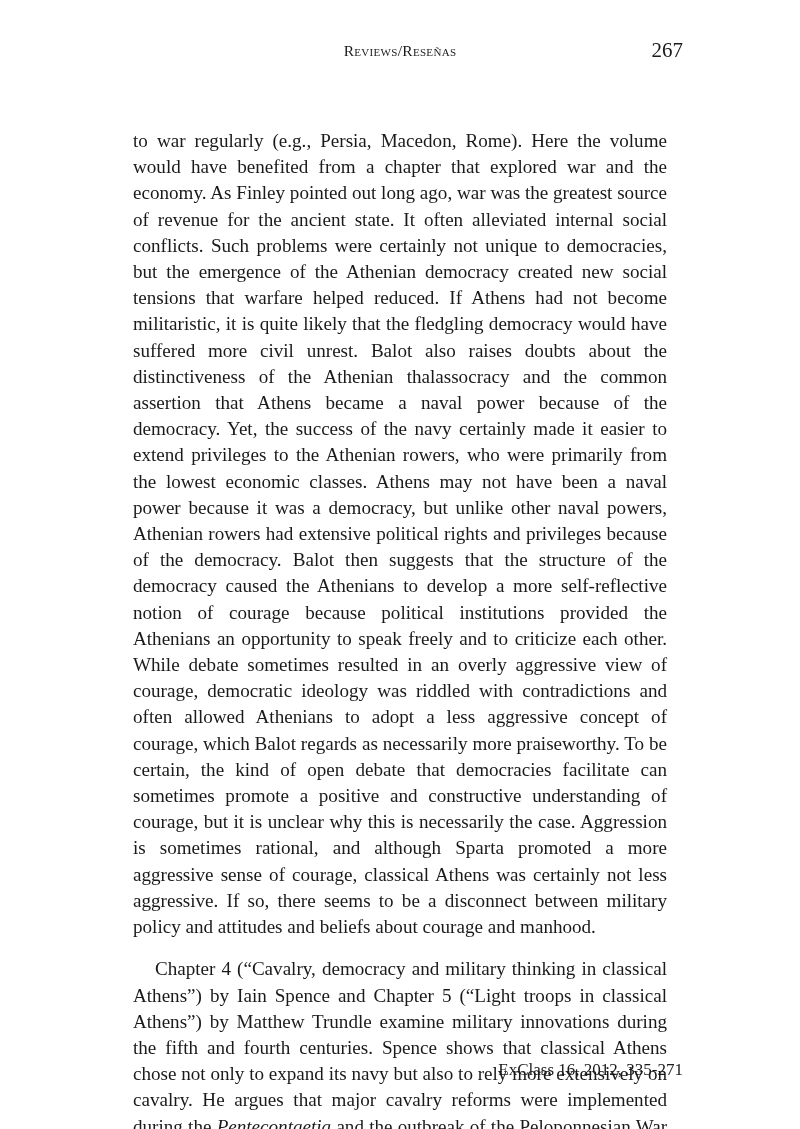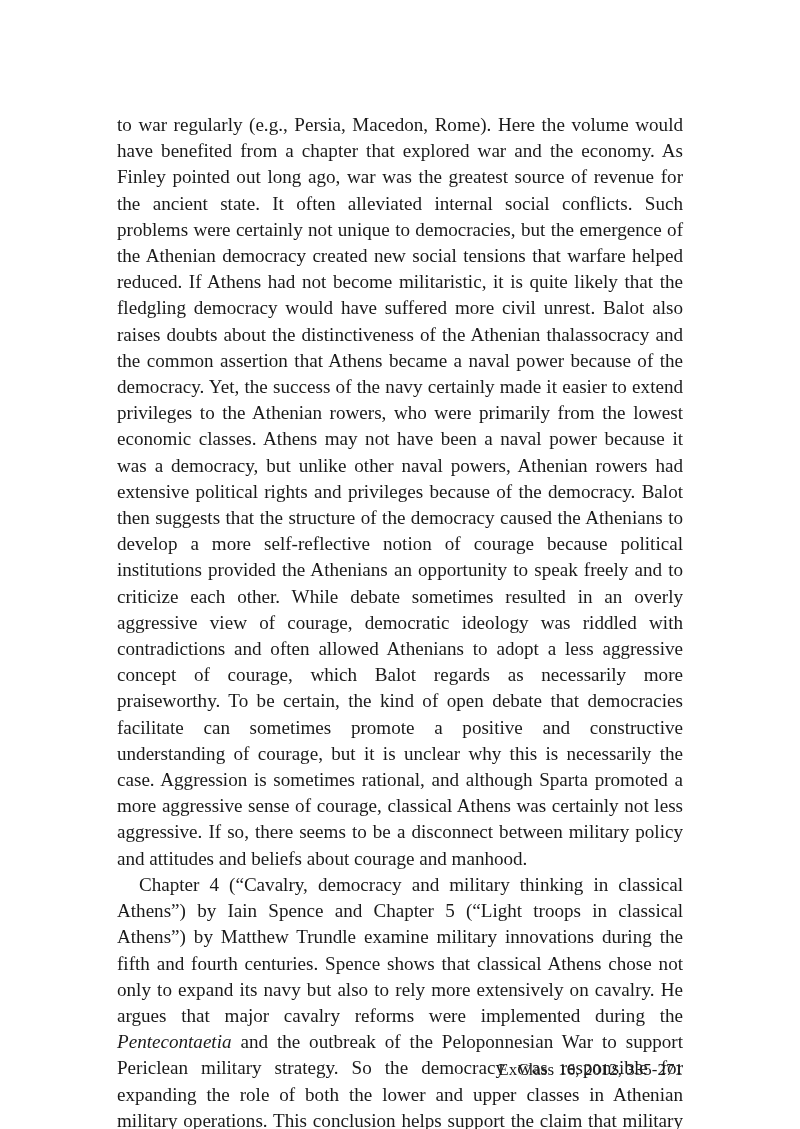--- a/index.html
+++ b/index.html
@@ -53,21 +53,21 @@
   }
 
   
   .body-text {
     position: absolute;
     top: 112px;
     left: 0;
     width: 566px;
   }
   .para {
-    margin: 0;
+    margin: 16px;
     font-size: 19.1px;
     line-height: 26.2px;
     text-align: justify;
     text-justify: inter-word;
     hyphens: none;
     color: #1a1a1a;
   }
   .para.indented {
     text-indent: 22px;
   }
@@ -86,20 +86,24 @@
     color: #1a1a1a;
   }
   .footer .journal {
   }
 </style>
 </head>
 <body>
 
 <div class="page">
 
+  <div class="running-head">
+    <div class="running-head-title">Reviews/Reseñas</div>
+    <div class="running-head-folio">267</div>
+  </div>
 
   <div class="body-text">
     <p class="para" id="p0"><span>to war regularly (e.g., Persia, Macedon, Rome). Here the volume would have benefited from a chapter that explored war and the economy. As Finley pointed out long ago, war was the greatest source of revenue for the ancient state. It often alleviated internal social conflicts. Such problems were certainly not unique to democracies, but the emergence of the Athenian democracy created new social tensions that warfare helped reduced. If Athens had not become militaristic, it is quite likely that the fledgling democracy would have suffered more civil unrest. Balot also raises doubts about the distinctiveness of the Athenian thalassocracy and the common assertion that Athens became a naval power because of the democracy. Yet, the success of the navy certainly made it easier to extend privileges to the Athenian rowers, who were primarily from the lowest economic classes. Athens may not have been a naval power because it was a democracy, but unlike other naval powers, Athenian rowers had extensive political rights and privileges because of the democracy. Balot then suggests that the structure of the democracy caused the Athenians to develop a more self-reflective notion of courage because political institutions provided the Athenians an opportunity to speak freely and to criticize each other. While debate sometimes resulted in an overly aggressive view of courage, democratic ideology was riddled with contradictions and often allowed Athenians to adopt a less aggressive concept of courage, which Balot regards as necessarily more praiseworthy. To be certain, the kind of open debate that democracies facilitate can sometimes promote a positive and constructive understanding of courage, but it is unclear why this is necessarily the case. Aggression is sometimes rational, and although Sparta promoted a more aggressive sense of courage, classical Athens was certainly not less aggressive. If so, there seems to be a disconnect between military policy and attitudes and beliefs about courage and manhood.</span></p>
     <p class="para indented" id="p1"><span>Chapter 4 (“Cavalry, democracy and military thinking in classical Athens”) by Iain Spence and Chapter 5 (“Light troops in classical Athens”) by Matthew Trundle examine military innovations during the fifth and fourth centuries. Spence shows that classical Athens chose not only to expand its navy but also to rely more extensively on cavalry. He argues that major cavalry reforms were implemented during the </span><span class="ital">Pentecontaetia</span><span> and the outbreak of the Peloponnesian War to support Periclean military strategy. So the democracy was responsible for expanding the role of both the lower and upper classes in Athenian military operations. This conclusion helps support the claim that military reforms of the fifth century were a consequence of the democracy and not vice versa. Similarly Trundle shows that peltasts were used frequently in the fourth century, particularly in mercenary armies, but such troops were usually foreigners, and they were not normally or regularly granted citizenship. In contrast to the citizen rowers who gained greater privileges in the fifth century, a similar phenomenon did not happen for peltasts. Their military importance neither caused citizens to become</span></p>
   </div>
 
   <div class="footer">
     <span class="journal">ExClass</span><span> 16, 2012, 335-271</span>
   </div>
 

